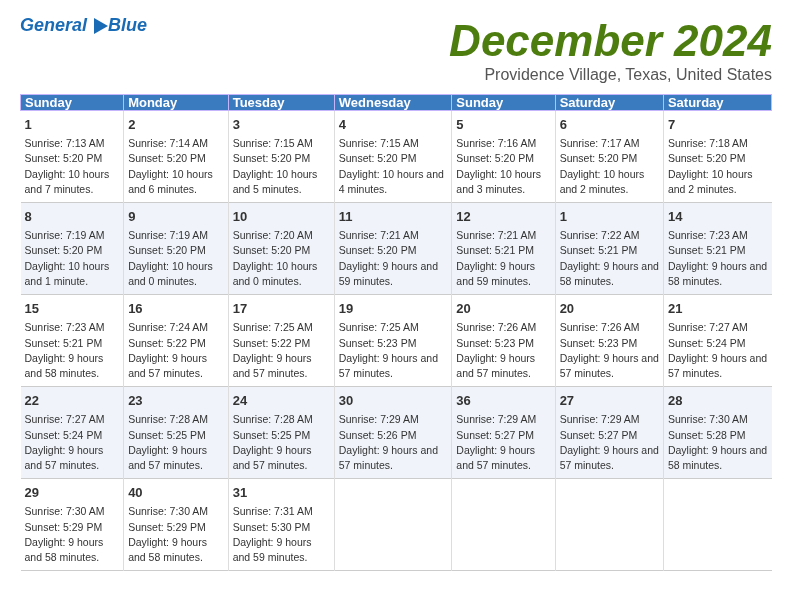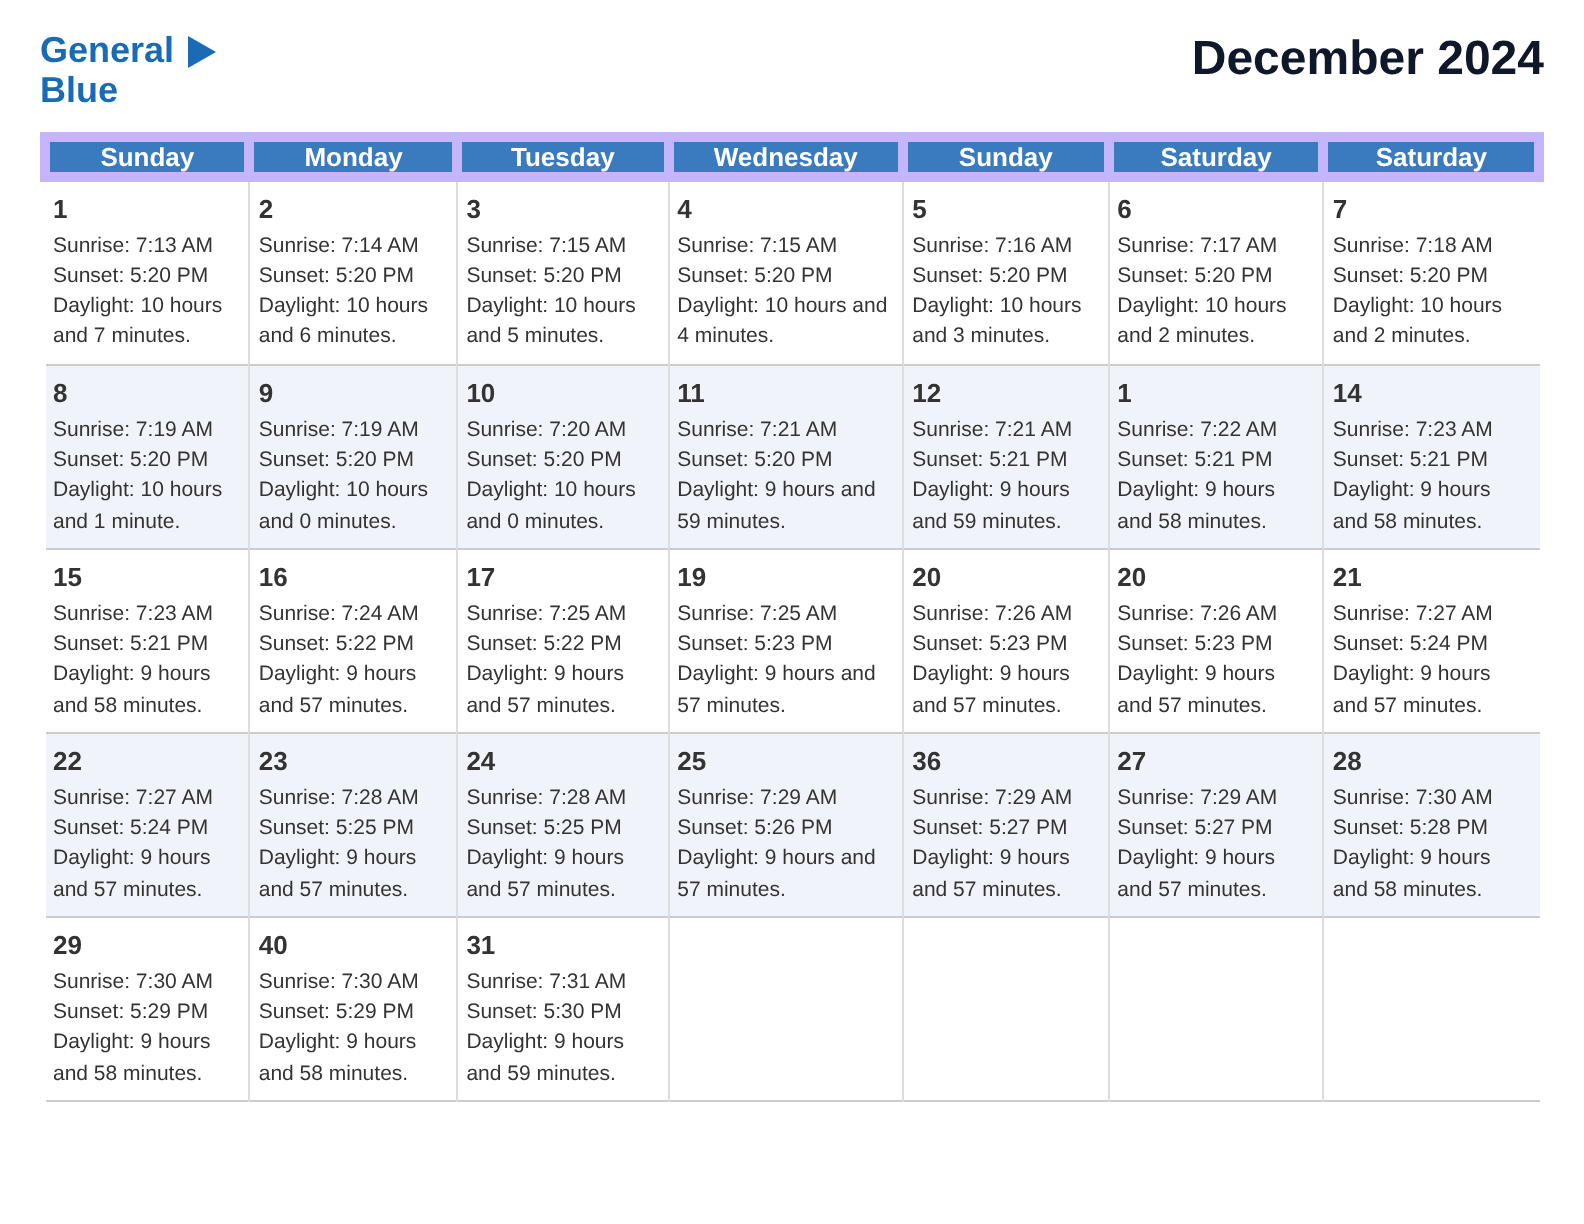--- a/index.html
+++ b/index.html
@@ -11,22 +11,23 @@
       padding: 16px 20px;
     }
     .header {
       display: flex;
       justify-content: space-between;
       align-items: flex-start;
       margin-bottom: 10px;
     }
     .logo {
       display: flex;
-      flex-direction: column;
+      flex-direction: row;
       align-items: flex-start;
+      font-style: italic;
     }
     .logo-text {
       font-size: 18px;
       font-weight: bold;
       color: #333;
       line-height: 1.1;
     }
     .logo-text span.blue { color: #1a6bb5; }
     .logo-arrow {
       width: 0; height: 0;
@@ -38,42 +39,43 @@
       vertical-align: middle;
     }
     .logo-line {
       display: flex;
       align-items: center;
     }
     .title-area {
       text-align: right;
     }
     .title-area h1 {
-      font-size: 24px;
-      font-weight: bold;
-      color: #0f172a;
+      font-size: 44px;
+      font-weight: bold;
+      color: #4d7c0f;
+      font-style: italic;
     }
     .title-area h2 {
       font-size: 16px;
       font-weight: normal;
       color: #555;
     }
     table {
       width: 100%;
       border-collapse: collapse;
       font-size: 11px;
     }
     thead tr th {
       background-color: #3a7abf;
       color: #fff;
       padding: 0 4px;
-      text-align: center;
+      text-align: left;
       font-size: 13px;
       font-weight: bold;
-      border: 5px solid #c4b5fd;
+      border: 1px solid #c4b5fd;
     }
     tbody tr {
       border-bottom: 1px solid #ccc;
     }
     tbody tr:nth-child(odd) {
       background-color: #fff;
     }
     tbody tr:nth-child(even) {
       background-color: #f0f4fa;
     }
@@ -109,20 +111,21 @@
       </span>
     </div>
     <div class="logo-line">
       <span class="logo-text">
         <span class="blue">Blue</span>
       </span>
     </div>
   </div>
   <div class="title-area">
     <h1>December 2024</h1>
+    <h2>Providence Village, Texas, United States</h2>
   </div>
 </div>
 
 <table>
   <thead>
     <tr>
     <th>Sunday</th>
         <th>Monday</th>
         <th>Tuesday</th>
         <th>Wednesday</th>
@@ -229,21 +232,21 @@
         </td>
         <td>
           <span class="day-num">23</span>
         <div class="cell-content">Sunrise: 7:28 AM<br>Sunset: 5:25 PM<br>Daylight: 9 hours and 57 minutes.</div>
         </td>
         <td>
           <span class="day-num">24</span>
         <div class="cell-content">Sunrise: 7:28 AM<br>Sunset: 5:25 PM<br>Daylight: 9 hours and 57 minutes.</div>
         </td>
         <td>
-          <span class="day-num">25</span>
+          <span class="day-num">30</span>
         <div class="cell-content">Sunrise: 7:29 AM<br>Sunset: 5:26 PM<br>Daylight: 9 hours and 57 minutes.</div>
         </td>
         <td>
           <span class="day-num">36</span>
         <div class="cell-content">Sunrise: 7:29 AM<br>Sunset: 5:27 PM<br>Daylight: 9 hours and 57 minutes.</div>
         </td>
         <td>
           <span class="day-num">27</span>
         <div class="cell-content">Sunrise: 7:29 AM<br>Sunset: 5:27 PM<br>Daylight: 9 hours and 57 minutes.</div>
         </td>

